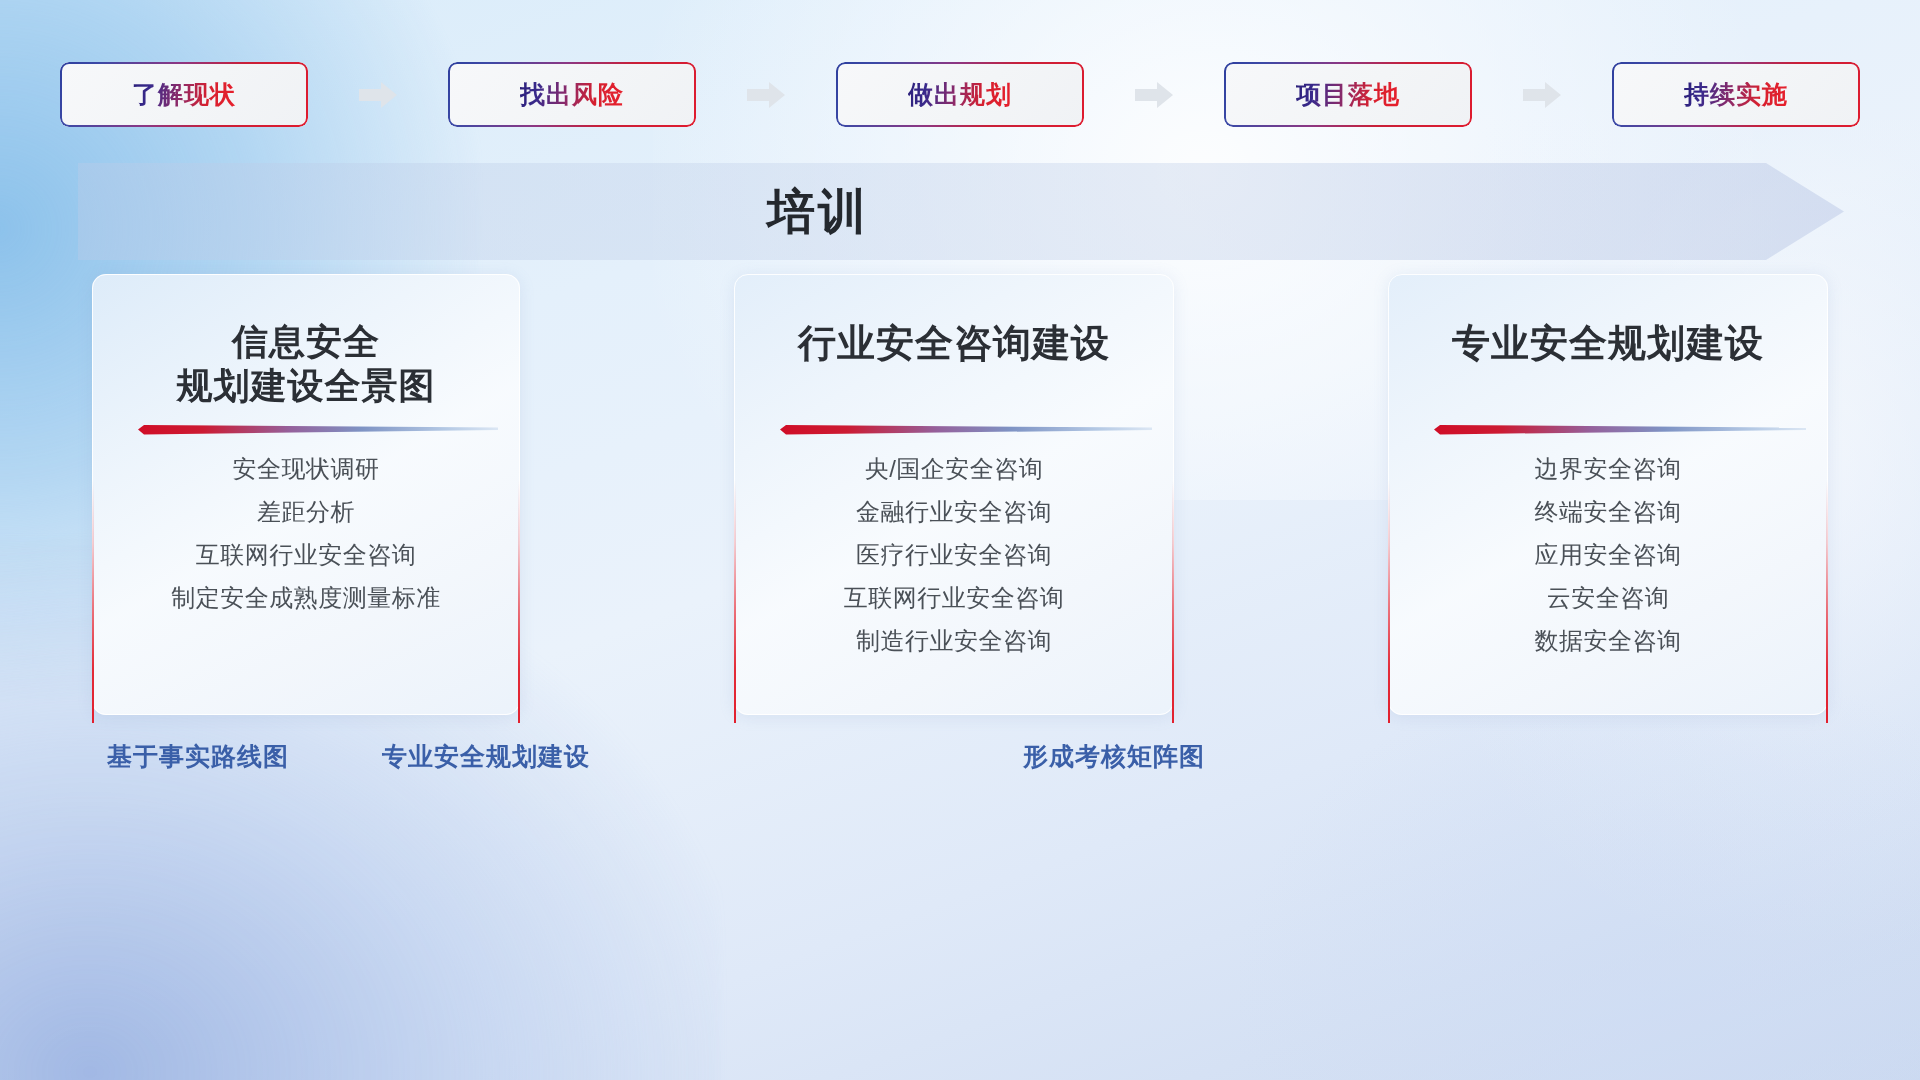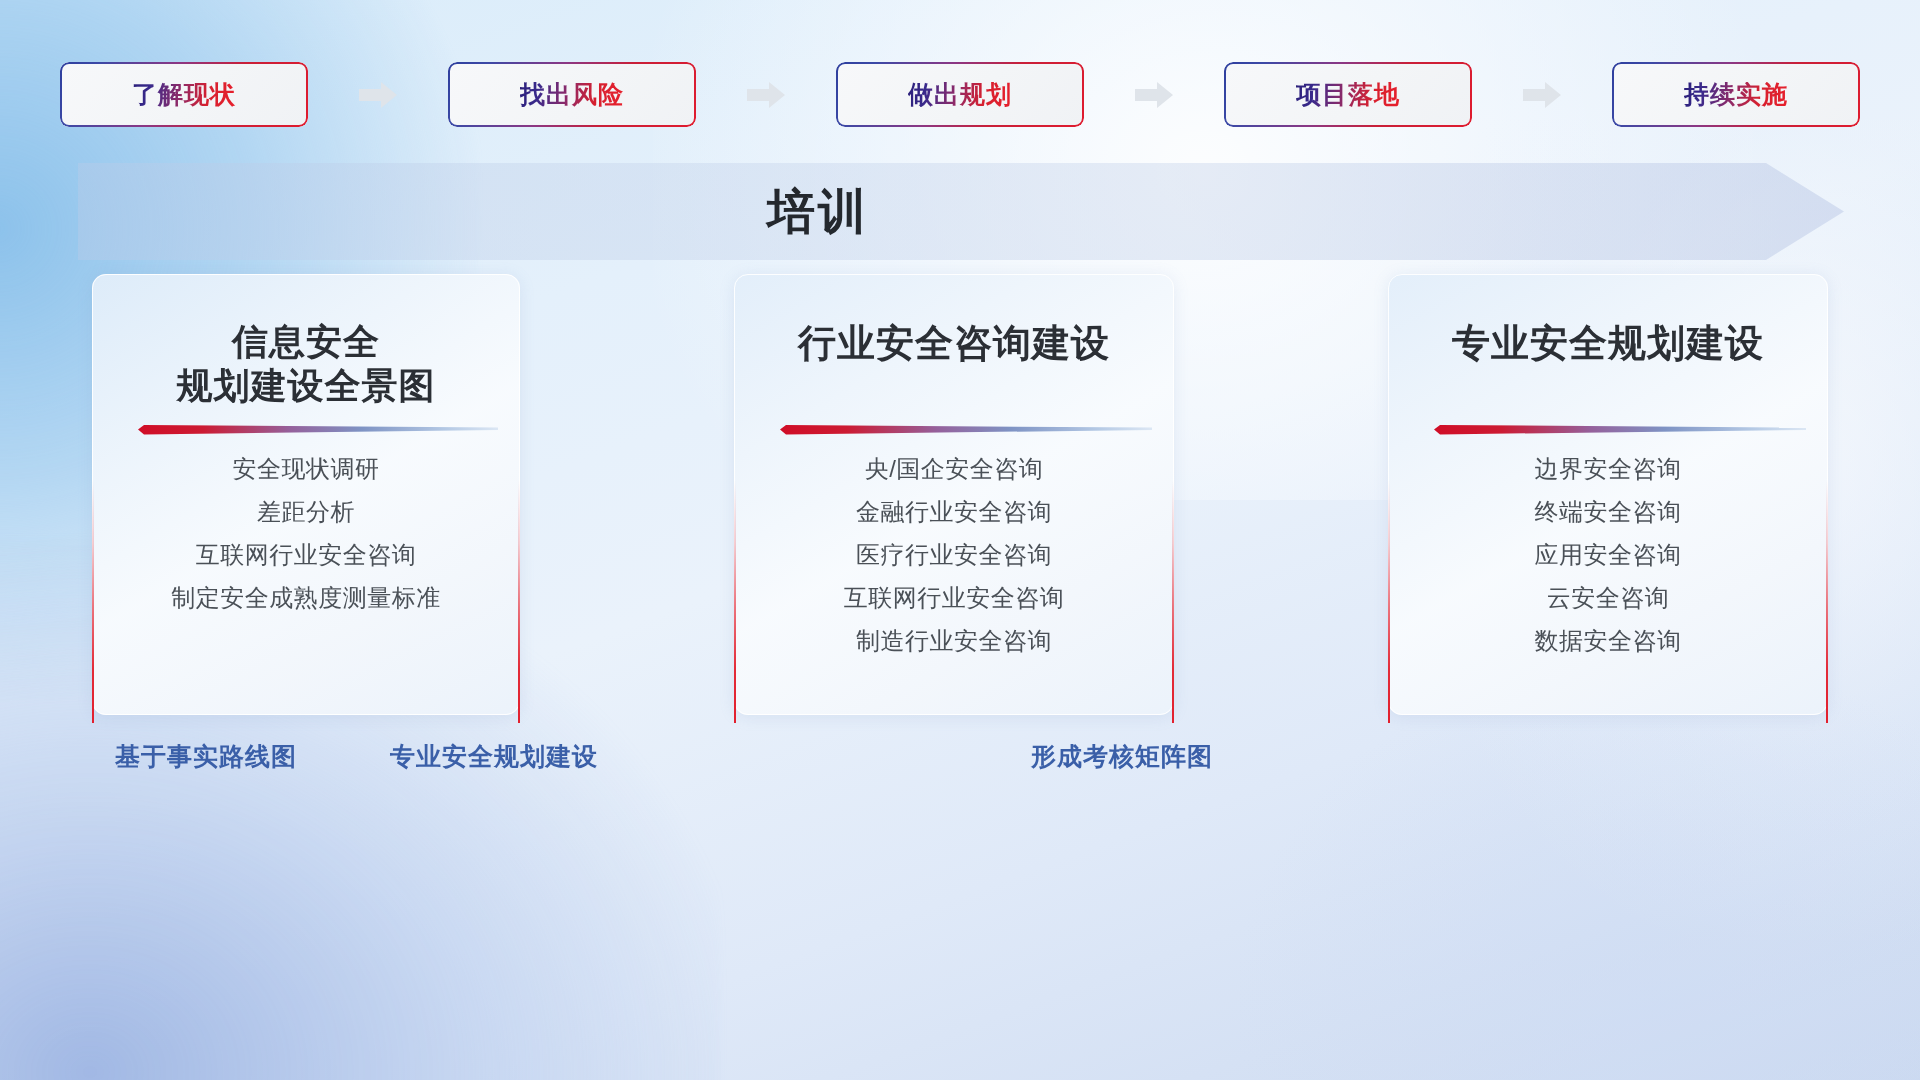--- a/index.html
+++ b/index.html
@@ -152,21 +152,20 @@
   }
 
   
   .captions{
     position:absolute; left:0; top:740px; width:1920px; height:50px;
   }
   .caption{
     position:absolute; top:0;
     font-size:25px; font-weight:700; color:#3a5fa8; letter-spacing:1px;
     white-space:nowrap;
-    margin-left:8px;
   }
 </style>
 </head>
 <body>
 
 <div class="bg-base"></div>
 <div class="bg-left-glow"></div>
 <div class="bg-bottom-glow"></div>
 <div class="bg-topcenter"></div>
 <div class="bg-right"></div>

